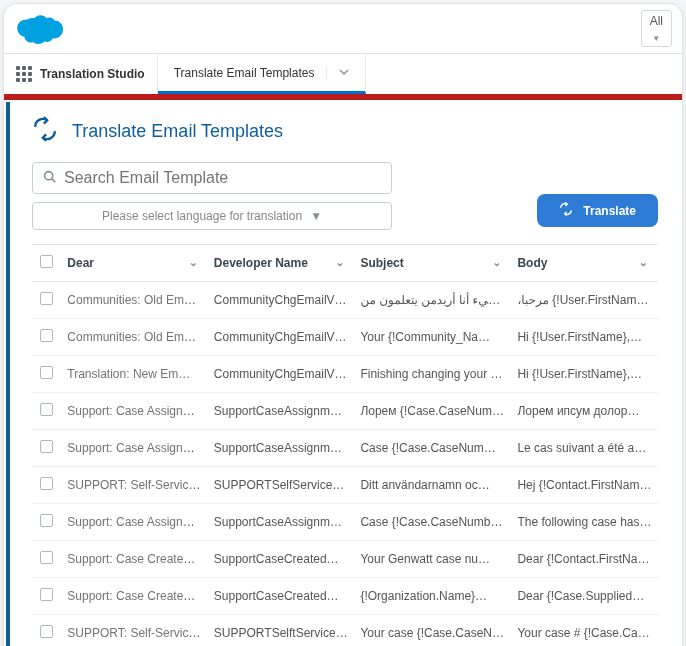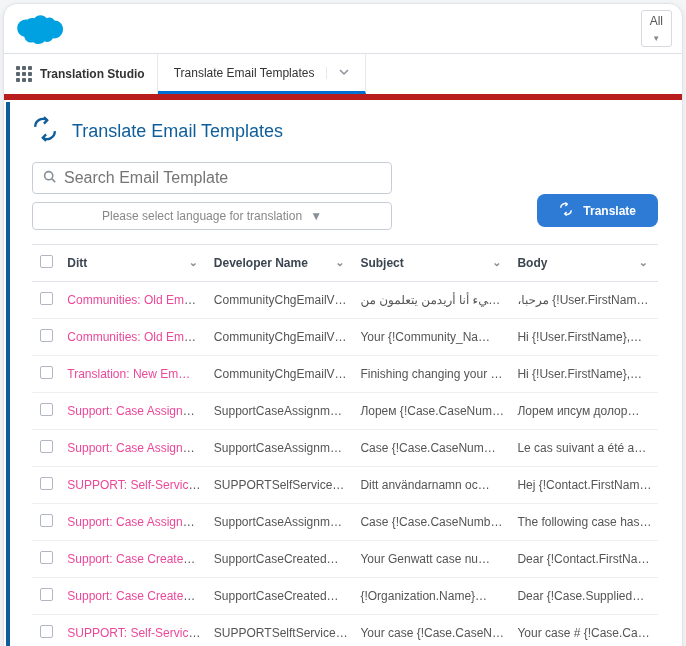--- a/index.html
+++ b/index.html
@@ -194,21 +194,21 @@
   .table td {
     padding: 10px 6px;
     border-bottom: 1px solid #eceef1;
     color: #555;
     white-space: nowrap;
     overflow: hidden;
     text-overflow: ellipsis;
     max-width: 130px;
   }
   .table td.name a {
-    color: #ec4899;
+    color: #737373;
     text-decoration: none;
   }
   .table .cb-col { width: 28px; text-align: center; }
   .table input[type=checkbox] {
     width: 13px; height: 13px;
     appearance: none;
     border: 1px solid #b0b7c3;
     border-radius: 2px;
     background: #fff;
   }
@@ -299,21 +299,21 @@
         </span>
         <span>Translate</span>
       </button>
     </div>
 
     <table class="table">
       <thead>
         <tr>
           <th class="cb-col"><input type="checkbox" style=""></th>
           <th class="col-name">
-            <span>Ditt</span>
+            <span>Dear</span>
             <span class="sort-caret">⌄</span>
           </th>
           <th class="col-dev">
             <span>Developer Name</span>
             <span class="sort-caret">⌄</span>
           </th>
           <th class="col-subj">
             <span>Subject</span>
             <span class="sort-caret">⌄</span>
           </th>

